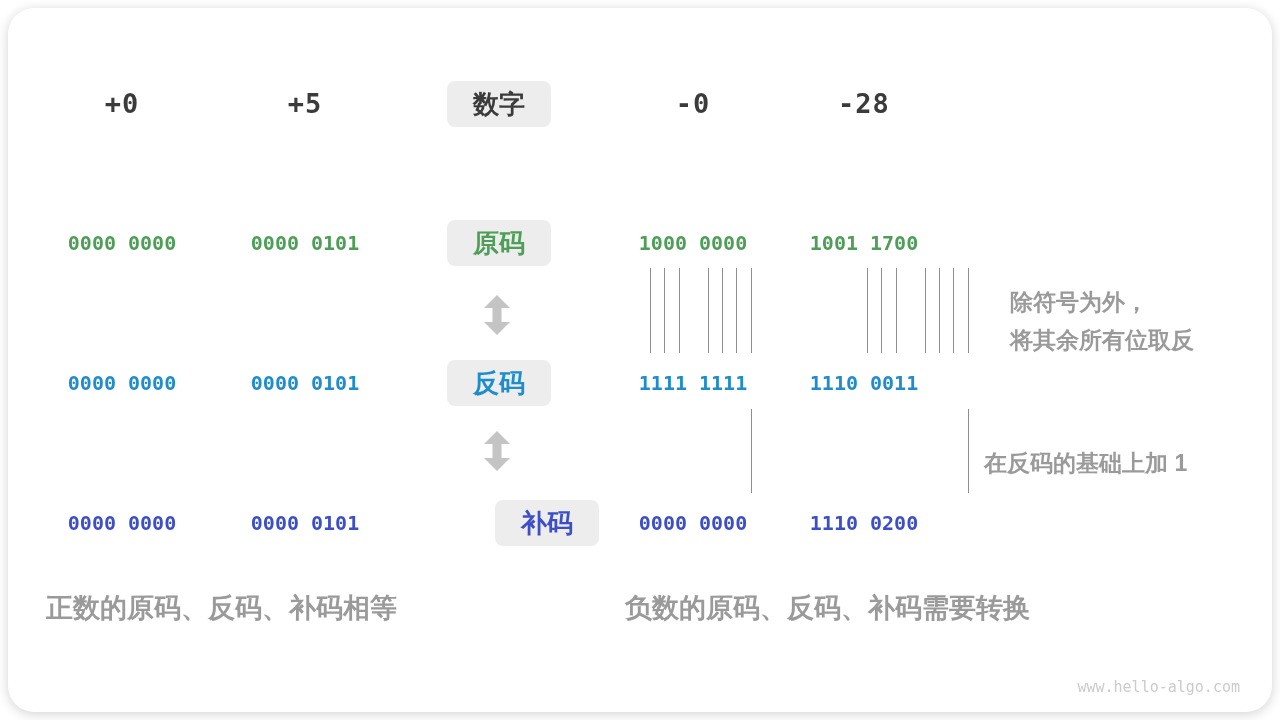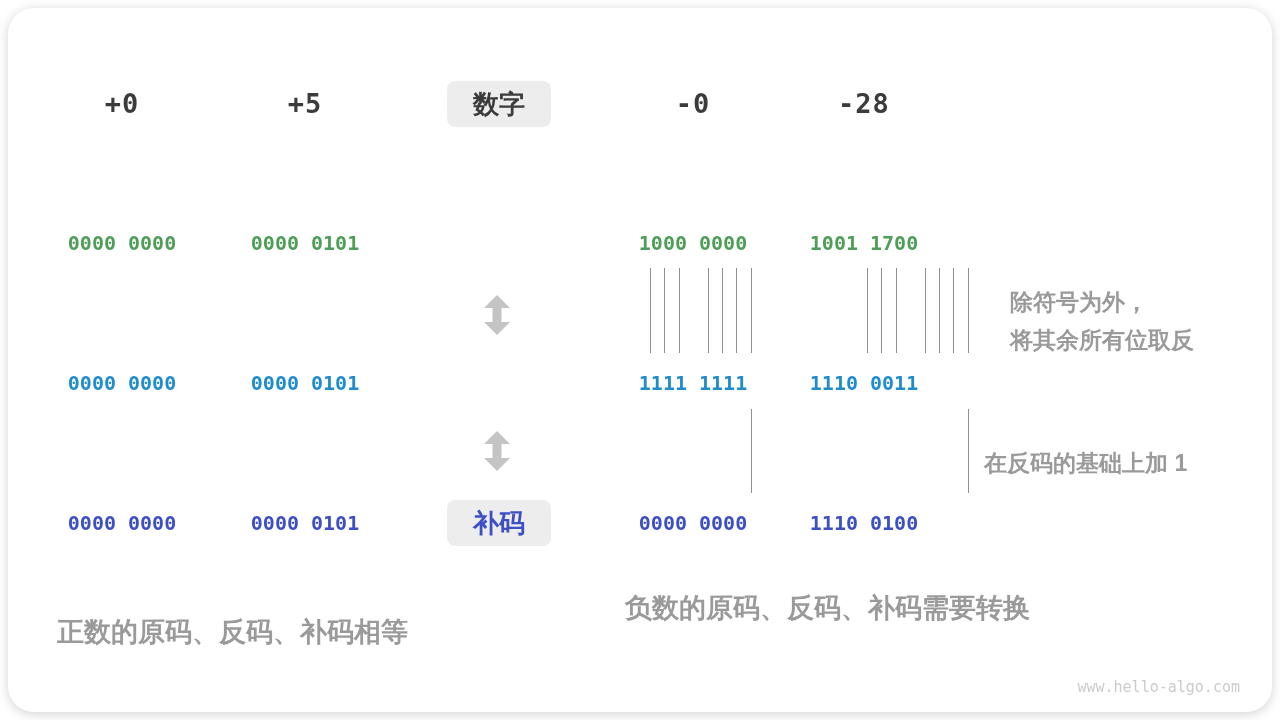--- a/index.html
+++ b/index.html
@@ -69,21 +69,21 @@
     line-height: 46px;
     text-align: center;
     background: var(--label-box-bg);
     border-radius: 8px;
     font-size: 26px;
     font-weight: bold;
   }
   .lb-hdr  { top: 81px;  color: var(--header-text); }
   .lb-yuan { top: 220px; color: var(--green); }
   .lb-fan  { top: 360px; color: var(--azure); }
-  .lb-bu   { top: 500px; color: var(--indigo); }
+  .lb-bu   { top: 500px; color: var(--indigo); margin-left: 48px; }
   .vline {
     position: absolute;
     width: 1px;
     background: var(--line-color);
   }
   .arrow-wrap { position: absolute; left: 484px; width: 26px; height: 40px; }
   .note {
     position: absolute;
     font-size: 23px;
     font-weight: bold;
@@ -95,21 +95,21 @@
   .note-addone { left: 984px; top: 436px; line-height: 28px; }
   .caption {
     position: absolute;
     top: 592px;
     height: 32px; line-height: 32px;
     font-size: 27px;
     font-weight: bold;
     color: var(--gray-note);
     white-space: pre;
   }
-  .caption-pos { left: 57px; margin-top: 24px; }
+  .caption-pos { left: 46px; }
   .caption-neg { left: 625px; }
   .watermark {
     position: absolute;
     right: 40px; top: 678px;
     font-family: "DejaVu Sans Mono", monospace;
     font-size: 15px;
     color: var(--watermark);
   }
 </style>
 </head>
@@ -119,49 +119,51 @@
   <div class="card"></div>
 
   <div class="hdr col1">+0</div>
   <div class="hdr col2">+5</div>
   <div class="label-box lb-hdr">数字</div>
   <div class="hdr col3">-0</div>
   <div class="hdr col4">-28</div>
 
   <div class="bin c-yuan col1 row1">0000 0000</div>
   <div class="bin c-yuan col2 row1">0000 0101</div>
+  <div class="label-box lb-yuan">原码</div>
   <div class="bin c-yuan col3 row1">1000 0000</div>
   <div class="bin c-yuan col4 row1">1001 1700</div>
 
   <div class="arrow-wrap" style="top:295px">
     <svg width="26" height="40" viewBox="0 0 26 40">
       <polygon points="13,0 26,13 0,13" fill="var(--arrow-color)"></polygon>
       <rect x="8.5" y="12" width="9" height="16" fill="var(--arrow-color)"></rect>
       <polygon points="0,27 26,27 13,40" fill="var(--arrow-color)"></polygon>
     </svg>
   </div>
 
   <div class="bin c-fan col1 row2">0000 0000</div>
   <div class="bin c-fan col2 row2">0000 0101</div>
+  <div class="label-box lb-fan">反码</div>
   <div class="bin c-fan col3 row2">1111 1111</div>
   <div class="bin c-fan col4 row2">1110 0011</div>
 
   <div class="arrow-wrap" style="top:431px">
     <svg width="26" height="40" viewBox="0 0 26 40">
       <polygon points="13,0 26,13 0,13" fill="var(--arrow-color)"></polygon>
       <rect x="8.5" y="12" width="9" height="16" fill="var(--arrow-color)"></rect>
       <polygon points="0,27 26,27 13,40" fill="var(--arrow-color)"></polygon>
     </svg>
   </div>
 
   <div class="bin c-bu col1 row3">0000 0000</div>
   <div class="bin c-bu col2 row3">0000 0101</div>
   <div class="label-box lb-bu">补码</div>
   <div class="bin c-bu col3 row3">0000 0000</div>
-  <div class="bin c-bu col4 row3">1110 0100</div>
+  <div class="bin c-bu col4 row3">1110 0200</div>
 
   <div class="note note-invert"><span>除符号为外，</span><br><span>将其余所有位取反</span></div>
   <div class="note note-addone">在反码的基础上加 1</div>
 
   <div class="caption caption-pos">正数的原码、反码、补码相等</div>
   <div class="caption caption-neg">负数的原码、反码、补码需要转换</div>
 
   <div class="watermark">www.hello-algo.com</div>
 <div class="vline" style="left: 649.7px; top: 268px; height: 85px;"></div>
     <div class="vline" style="left: 664.1px; top: 268px; height: 85px;"></div>

